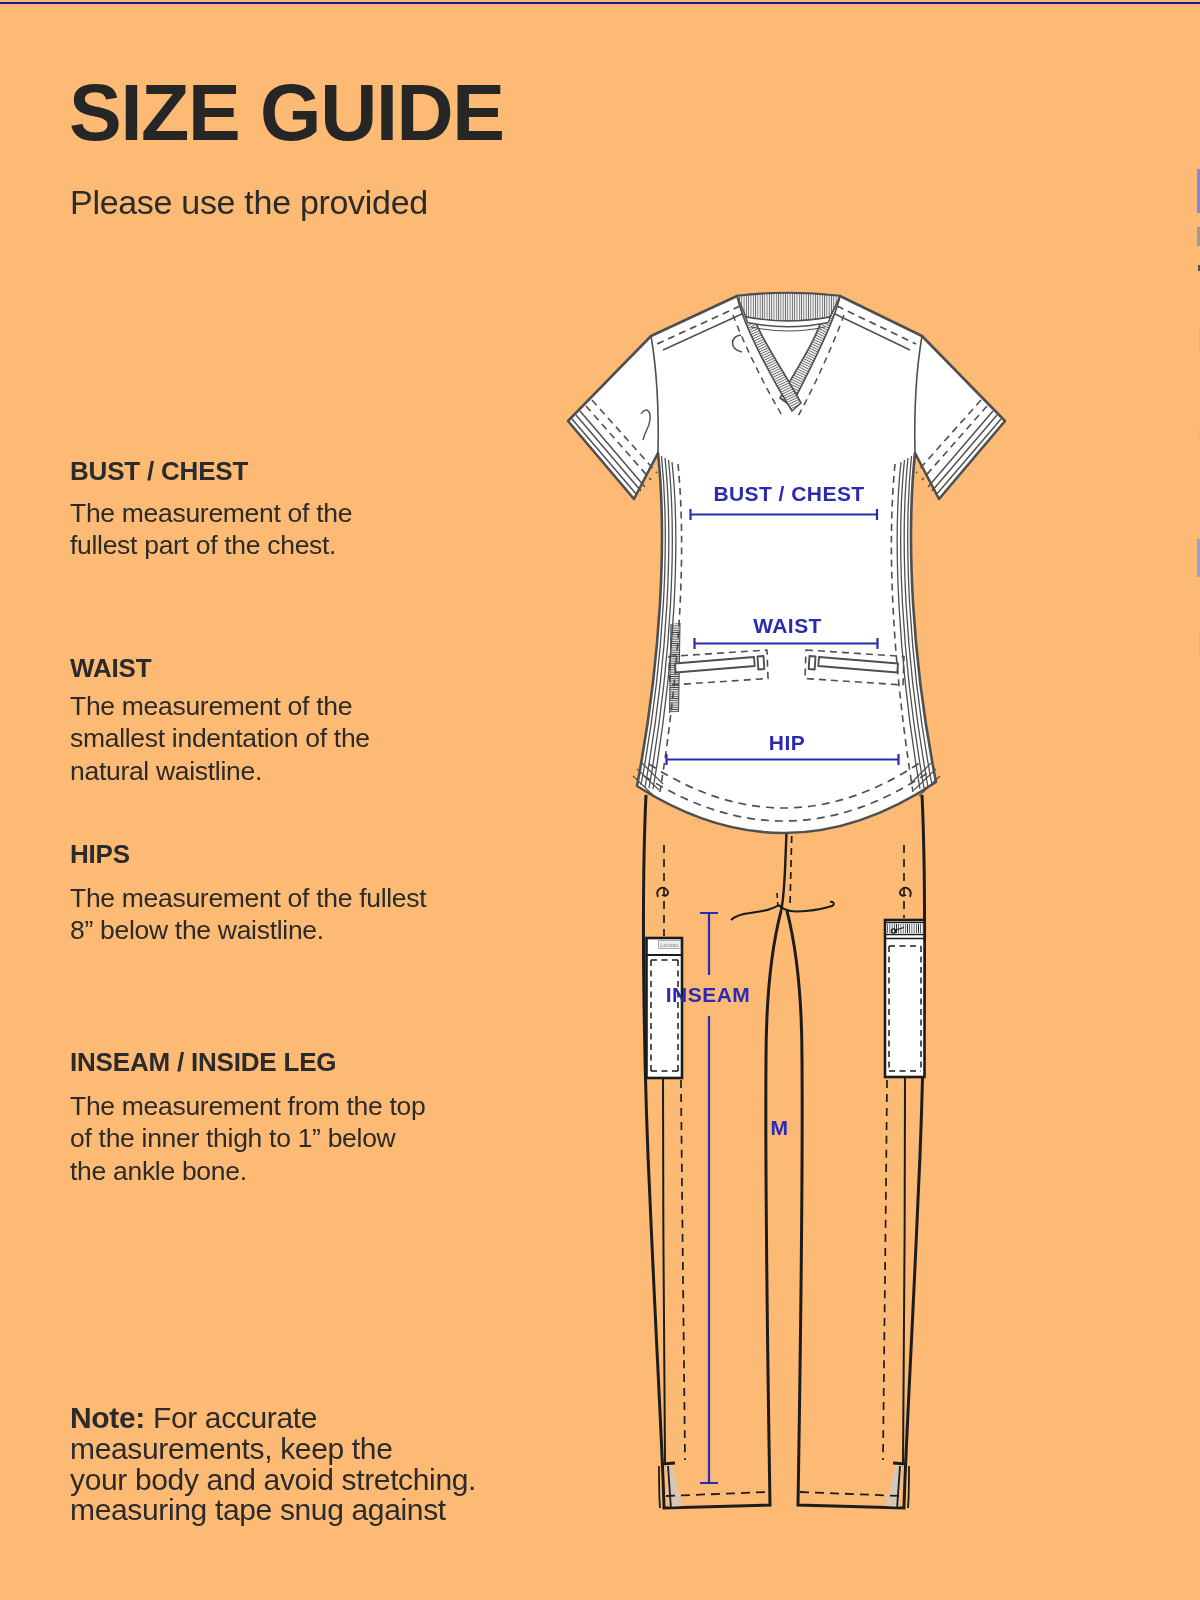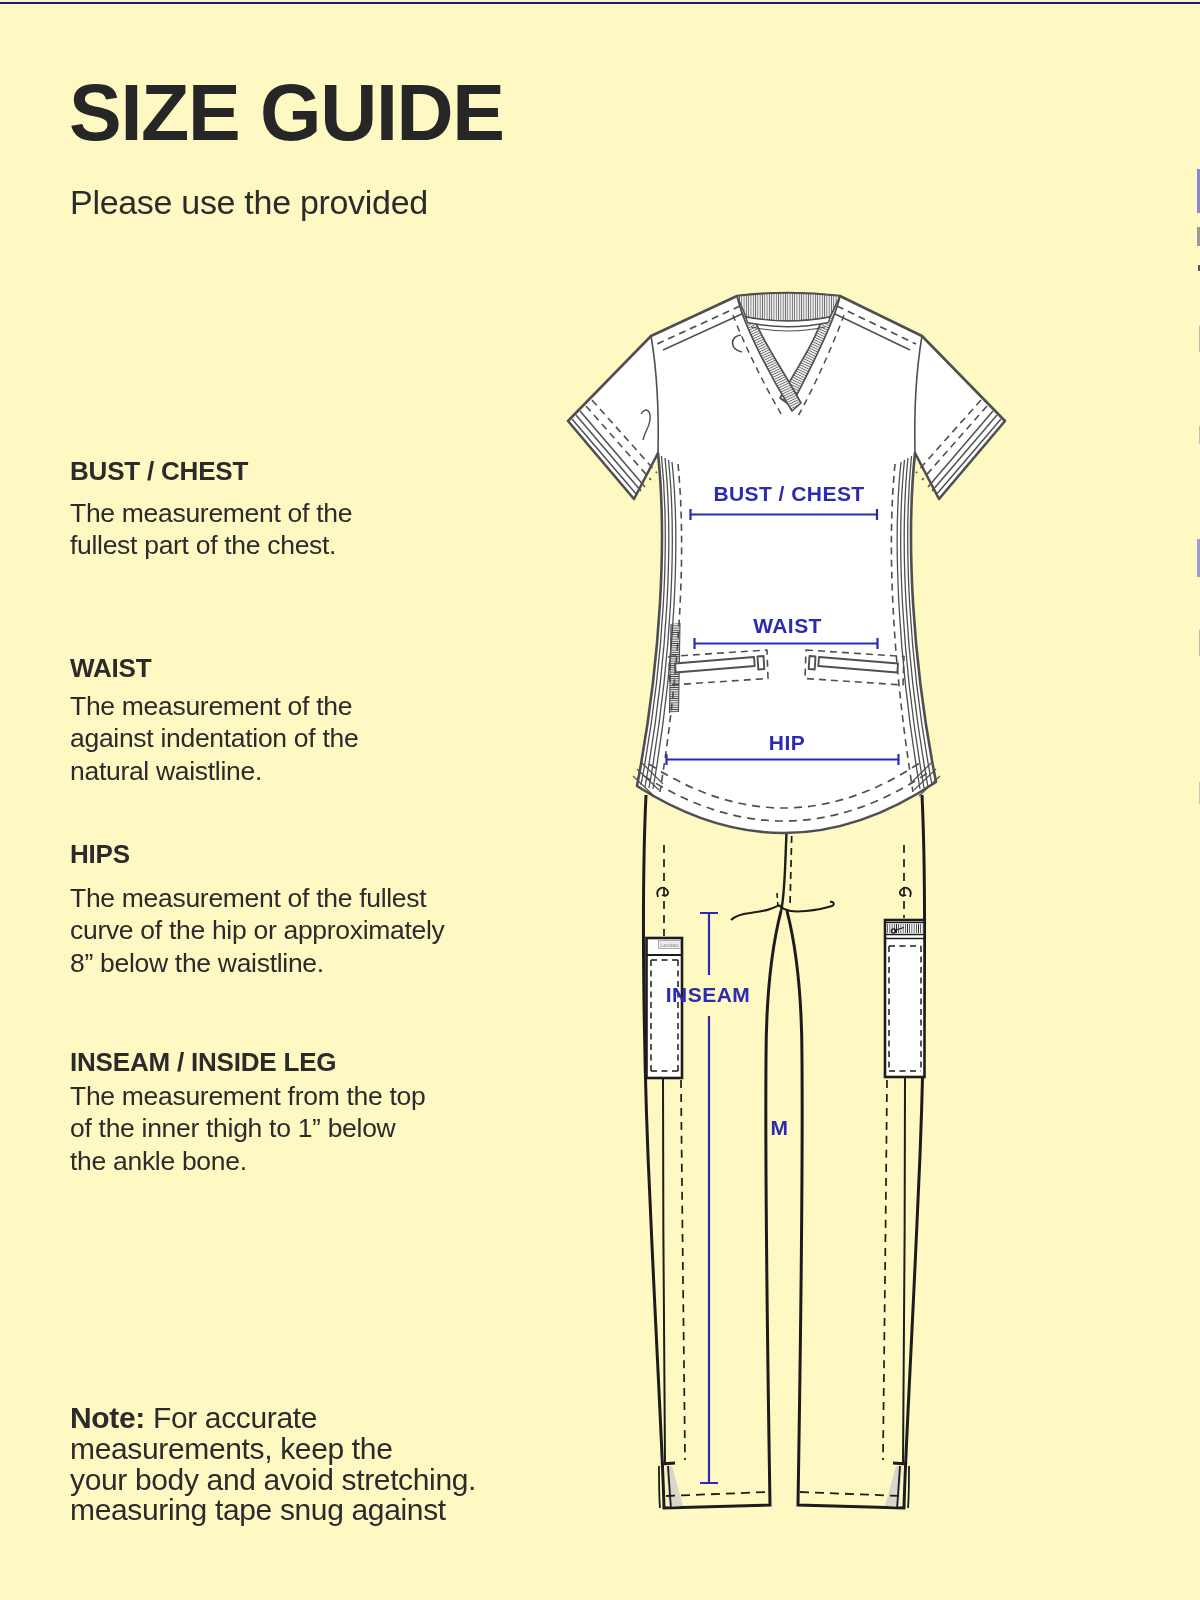--- a/index.html
+++ b/index.html
@@ -1,31 +1,31 @@
 <!DOCTYPE html>
 <html><head>
 <meta charset="utf-8">
 <style>
   html,body{margin:0;padding:0;background:#ffffff;}
-  #page{position:relative;width:1200px;height:1600px;background:#fef9c3;overflow:hidden;
+  #page{position:relative;width:1200px;height:1600px;background:#fdba74;overflow:hidden;
         font-family:"Liberation Sans",sans-serif;color:#2d2d2d;}
   .topline{position:absolute;left:0;top:2px;width:1200px;height:2px;background:#18188f;}
   .title{position:absolute;left:69px;top:73px;font-size:79px;font-weight:bold;
          letter-spacing:-1.3px;color:#262626;line-height:1;}
   .intro{position:absolute;left:70px;top:182px;font-size:34px;letter-spacing:-0.3px;line-height:40.7px;color:#2b2b2b;}
   .sec{position:absolute;left:70px;color:#2b2b2b;}
   .sec h3{margin:0;font-size:26px;font-weight:bold;letter-spacing:-0.2px;color:#2b2b2b;line-height:1;}
   .sec .body{margin-top:13px;font-size:26.5px;letter-spacing:-0.3px;line-height:32.4px;}
   #sec-bust{top:458px;}
   #sec-waist{top:655px;}
   #sec-waist .body{margin-top:9px;}
   #sec-hips{top:841px;}
   #sec-hips .body{margin-top:15px;}
   #sec-inseam{top:1049px;}
-  #sec-inseam .body{margin-top:5px;}
+  #sec-inseam .body{margin-top:15px;}
   .note{position:absolute;left:70px;top:1403px;font-size:30px;letter-spacing:-0.35px;line-height:30.8px;color:#2b2b2b;}
   .note b{font-weight:bold;}
   #figure{position:absolute;left:540px;top:278px;width:470px;height:1245px;}
   .sliver{position:absolute;}
 </style>
 </head>
 <body>
 
 <div id="page">
   <div class="topline"></div>
@@ -41,30 +41,29 @@
     <div class="body">
       <div>The measurement of the</div>
       <div>fullest part of the chest.</div>
     </div>
   </div>
 
   <div class="sec" id="sec-waist">
     <h3>WAIST</h3>
     <div class="body">
       <div>The measurement of the</div>
-      <div>against indentation of the</div>
+      <div>smallest indentation of the</div>
       <div>natural waistline.</div>
     </div>
   </div>
 
   <div class="sec" id="sec-hips">
     <h3>HIPS</h3>
     <div class="body">
       <div>The measurement of the fullest</div>
-      <div>curve of the hip or approximately</div>
       <div>8” below the waistline.</div>
     </div>
   </div>
 
   <div class="sec" id="sec-inseam">
     <h3>INSEAM / INSIDE LEG</h3>
     <div class="body">
       <div>The measurement from the top</div>
       <div>of the inner thigh to 1” below</div>
       <div>the ankle bone.</div>

